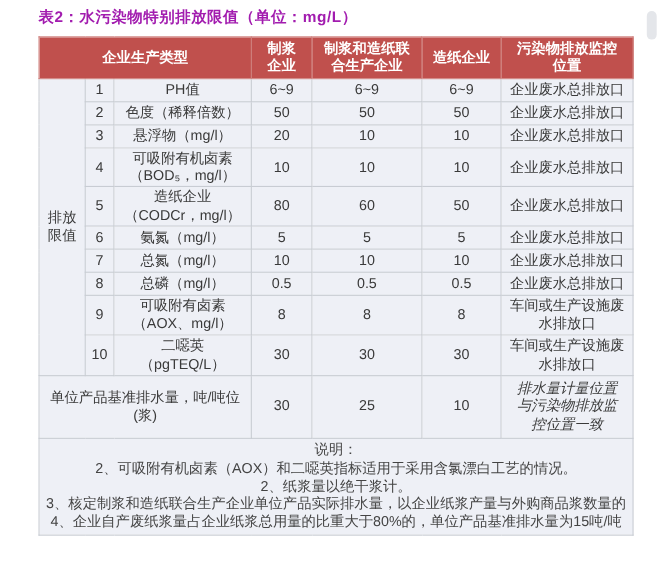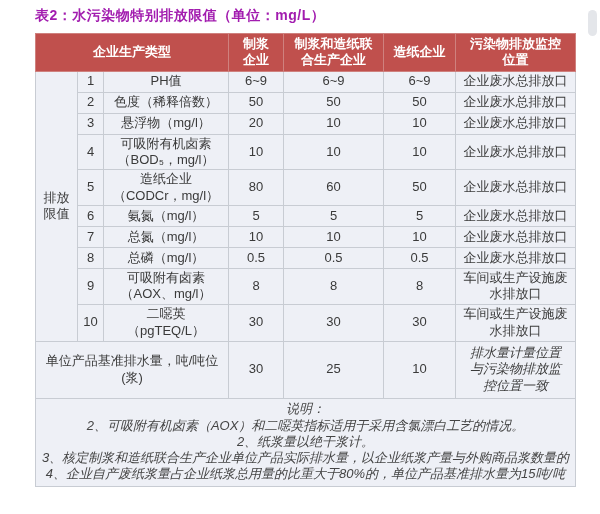--- a/index.html
+++ b/index.html
@@ -40,21 +40,21 @@
     padding:4px 4px 6px 6px;line-height:1.6;color:#444;
   }
   .note-line{white-space:nowrap;overflow:hidden;}
   tr.h-header{height:29px;}
   tr.h-s{height:21px;}
   tr.h-r4{height:34px;}
   tr.h-r5{height:36px;}
   tr.h-r9{height:35px;}
   tr.h-r10{height:37px;}
   tr.h-unit{height:57px;}
-  tr.h-notes{height:88px;font-style:italic;}
+  tr.h-notes{height:88px;}
 </style>
 </head>
 <body>
 
 <div class="page-title">表2：水污染物特别排放限值（单位：mg/L）</div>
 <div class="scroll-thumb"></div>
 
 <table class="limits">
   <colgroup>
     <col style="width:42px">

